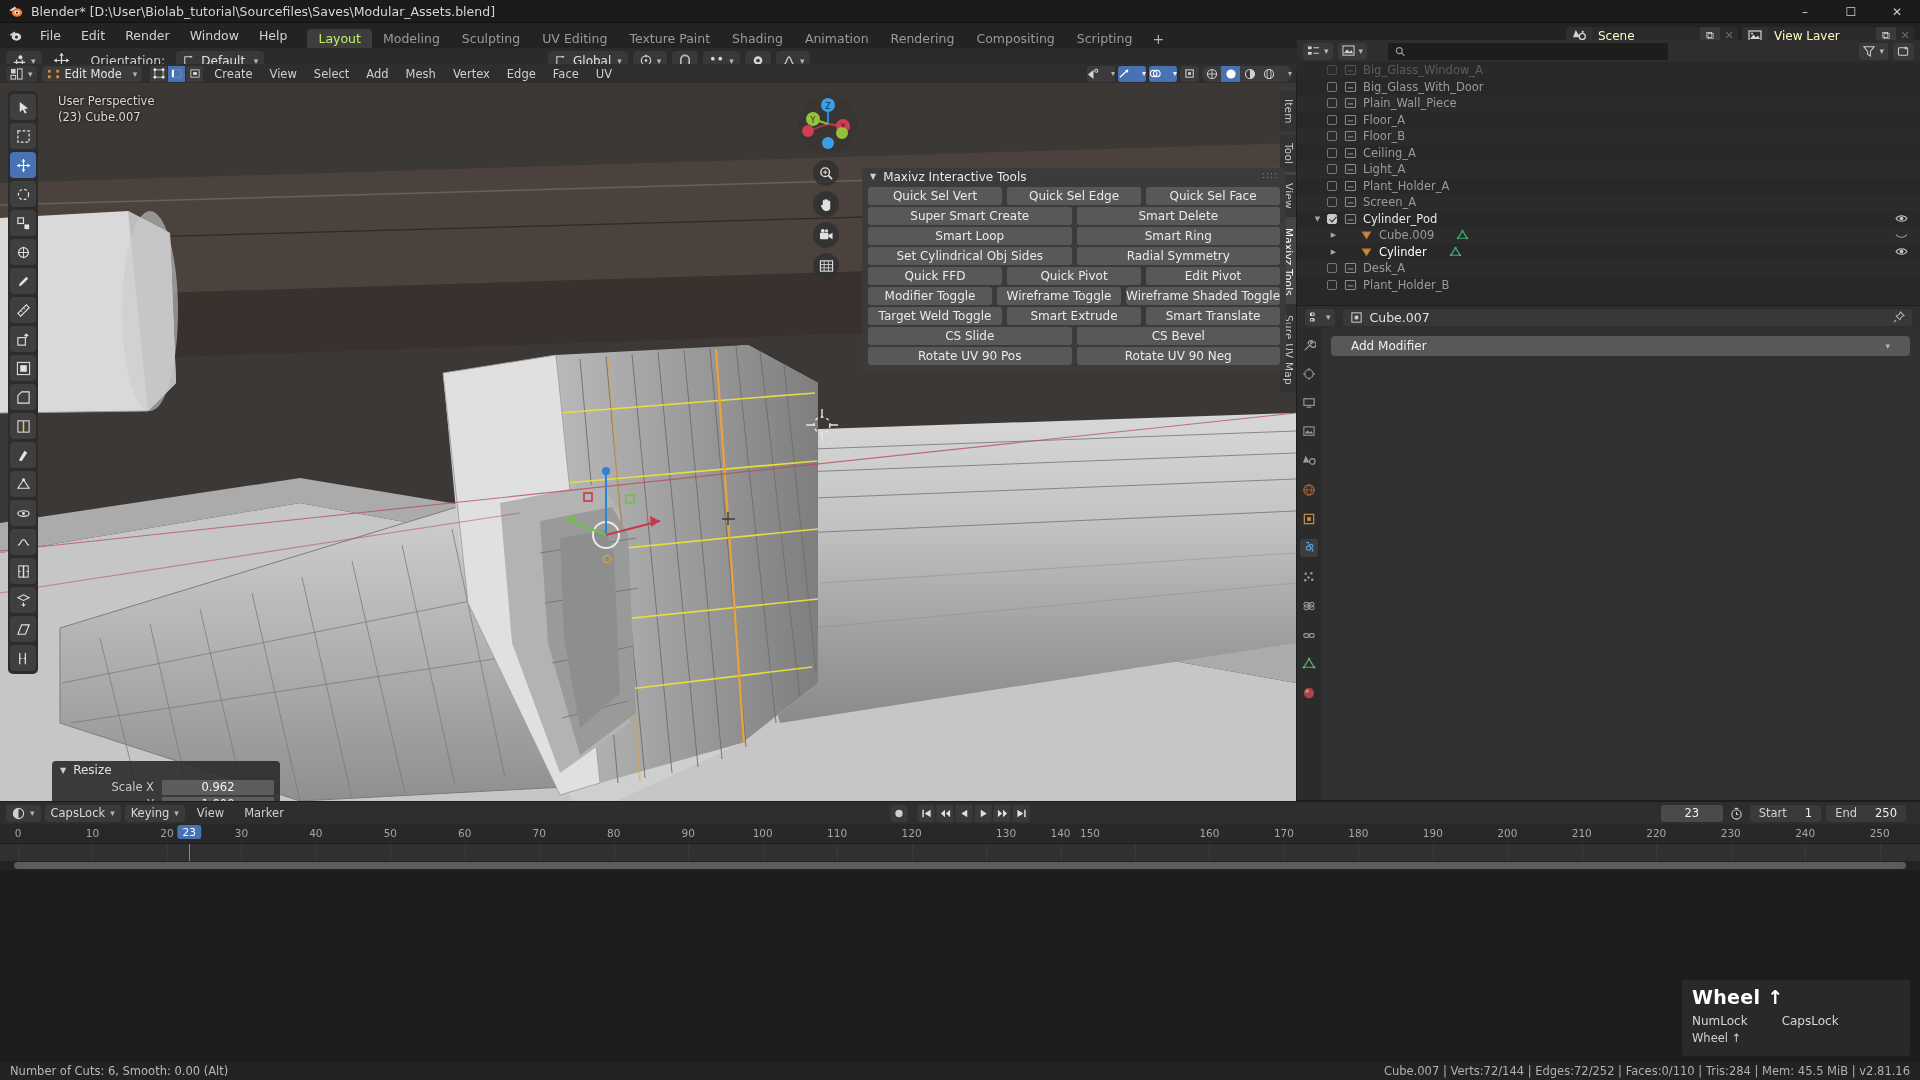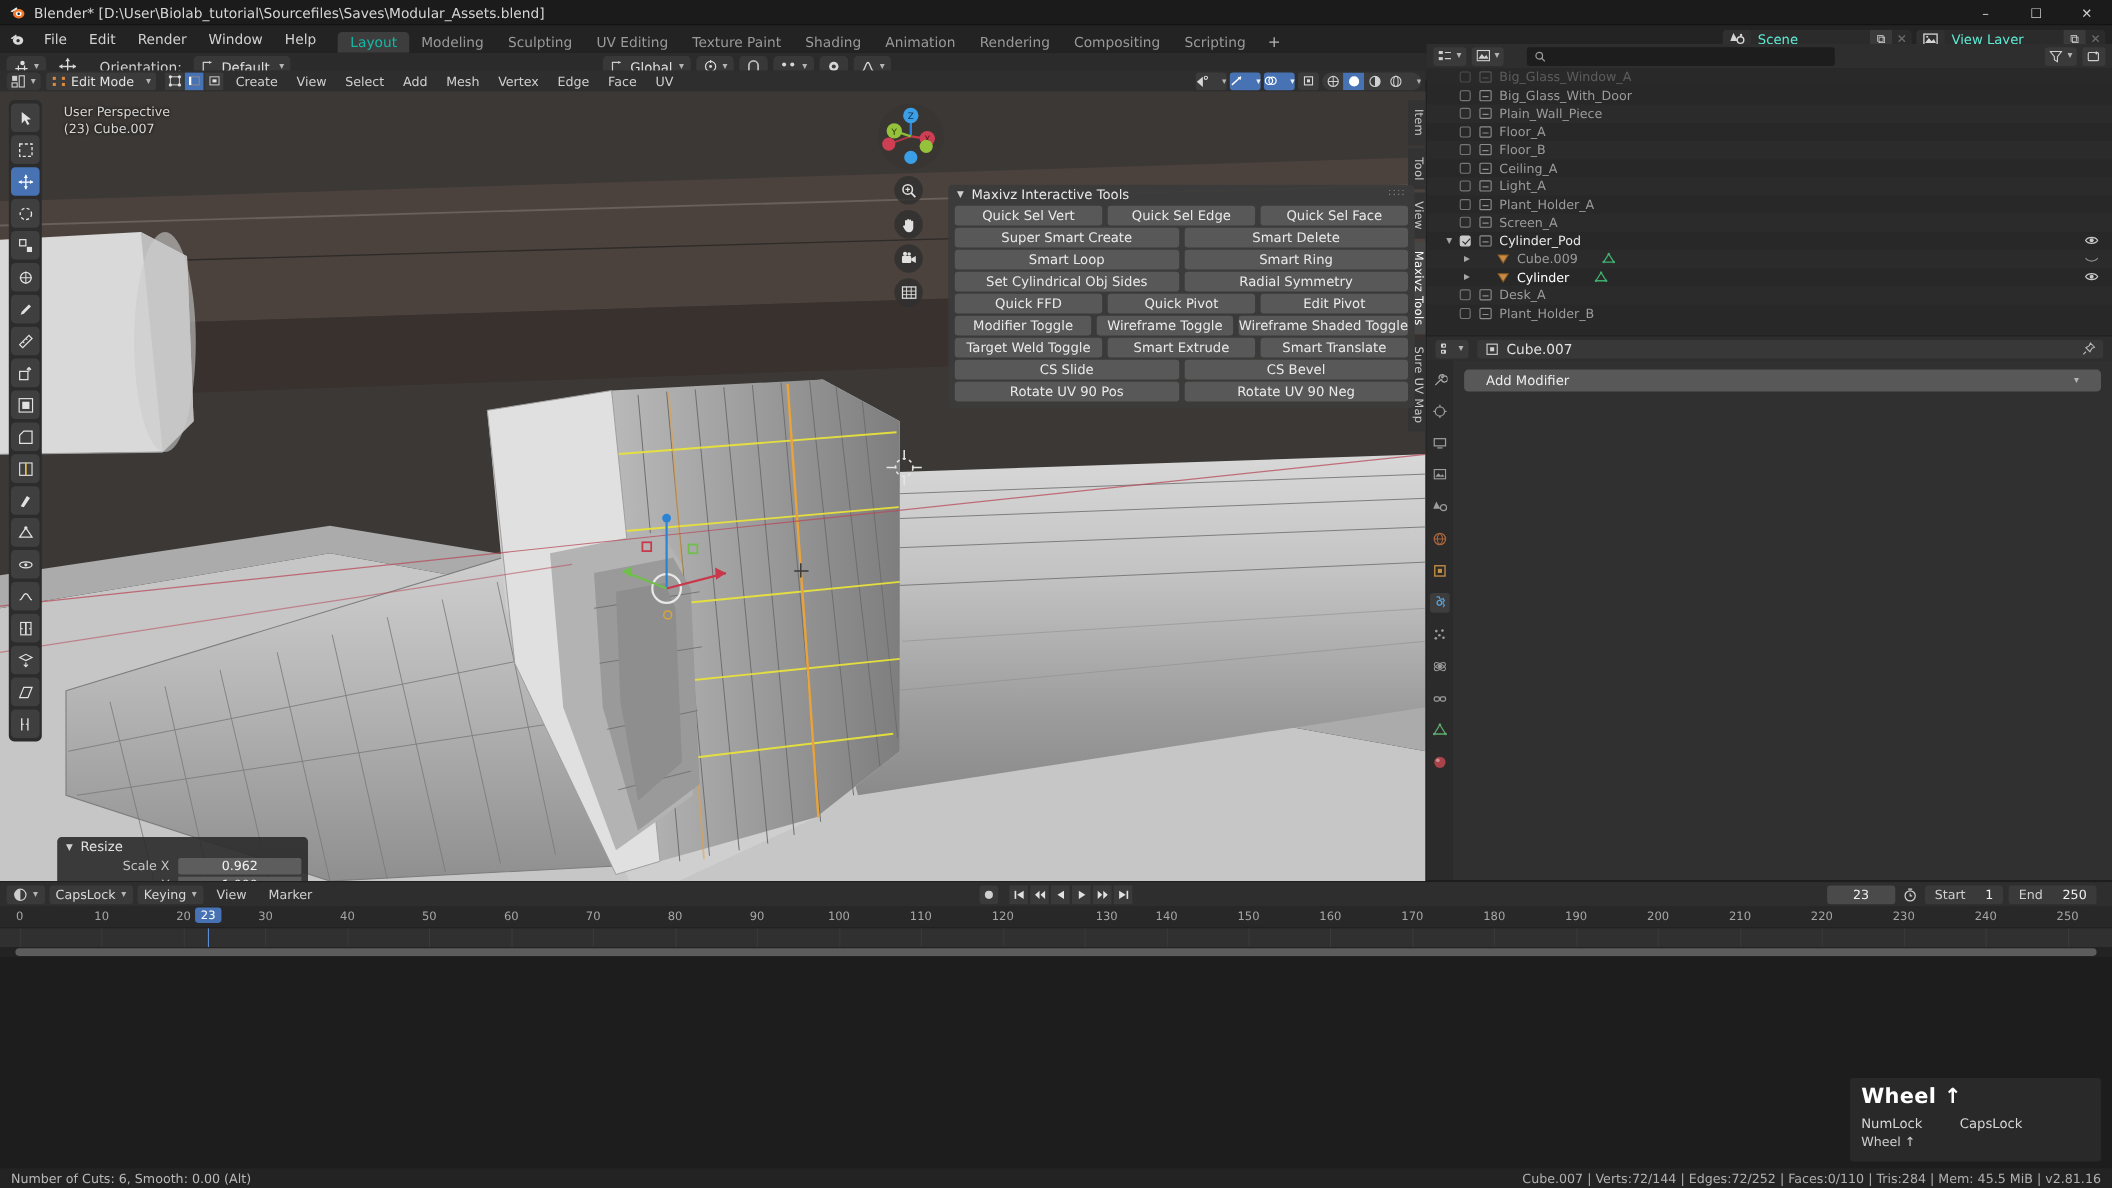--- a/index.html
+++ b/index.html
@@ -33,28 +33,28 @@
   .menu-item{
     display:flex;align-items:center;padding:0 10px;font-size:12.5px;color:#d2d2d2;
     white-space:nowrap;
   }
   .ws-tabs{ display:flex; align-items:flex-end; margin-left:10px; }
   .ws-tab{
     display:flex;align-items:center;padding:0 11px;height:19px;margin-top:4px;
     font-size:12.5px;color:#9a9a9a;white-space:nowrap;
     border-radius:4px 4px 0 0;
   }
-  .ws-tab.active{ background:#3d3d3d; color:#14b8a6; }
+  .ws-tab.active{ background:#3d3d3d; color:#bef264; }
   .ws-tab.plus{ color:#b5b5b5; font-size:14px; padding:0 9px;}
   .topbar-right{ margin-left:auto; display:flex; align-items:center; padding-right:6px; gap:4px;}
   .idblock{
     display:flex;align-items:center;height:18px;background:#2b2b2b;border-radius:4px;overflow:hidden;
   }
   .idblock .ib-icon{ width:26px;height:18px;display:flex;align-items:center;justify-content:center;background:#303030;}
-  .idblock .ib-name{ padding:0 10px 0 6px; font-size:12px;color:#5eead4; min-width:108px;text-decoration:underline; }
+  .idblock .ib-name{ padding:0 10px 0 6px; font-size:12px;color:#fef9c3; min-width:108px;text-decoration:underline; }
   .idblock .ib-btn{ width:20px;height:18px;display:flex;align-items:center;justify-content:center;background:#3a3a3a;color:#d8d8d8;font-size:11px;}
   .idblock .ib-x{ width:18px;height:18px;display:flex;align-items:center;justify-content:center;color:#6e6e6e;font-size:11px;}
 
   
   .toolhdr{
     position:absolute; left:0; top:48px; width:1920px; height:25px;
     background:#2b2b2b; display:flex; align-items:center; padding-left:6px; gap:5px;
   }
   .hbtn{ height:19px;display:flex;align-items:center;padding:0 6px;background:#383838;border-radius:4px;color:#dcdcdc;font-size:12px;gap:4px;}
   .hbtn.flat{ background:transparent; }
@@ -1359,21 +1359,21 @@
         <span class="tick" style="left: 390.332px;">50</span>
         <span class="tick" style="left: 464.798px;">60</span>
         <span class="tick" style="left: 539.265px;">70</span>
         <span class="tick" style="left: 613.731px;">80</span>
         <span class="tick" style="left: 688.198px;">90</span>
         <span class="tick" style="left: 762.664px;">100</span>
         <span class="tick" style="left: 837.13px;">110</span>
         <span class="tick" style="left: 911.597px;">120</span>
         <span class="tick" style="left: 986.063px; margin-left: 20px;">130</span>
         <span class="tick" style="left: 1060.53px;">140</span>
-        <span class="tick" style="left: 1135px; text-align: right;">150</span>
+        <span class="tick" style="left: 1090px; text-align: right;">150</span>
         <span class="tick" style="left: 1209.46px;">160</span>
         <span class="tick" style="left: 1283.93px;">170</span>
         <span class="tick" style="left: 1358.4px;">180</span>
         <span class="tick" style="left: 1432.86px;">190</span>
         <span class="tick" style="left: 1507.33px;">200</span>
         <span class="tick" style="left: 1581.79px;">210</span>
         <span class="tick" style="left: 1656.26px;">220</span>
         <span class="tick" style="left: 1730.73px;">230</span>
         <span class="tick" style="left: 1805.19px;">240</span>
         <span class="tick" style="left: 1879.66px;">250</span>

